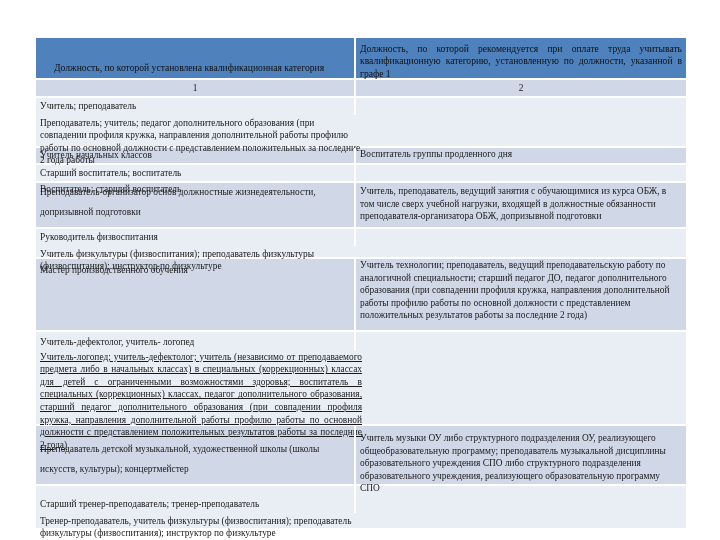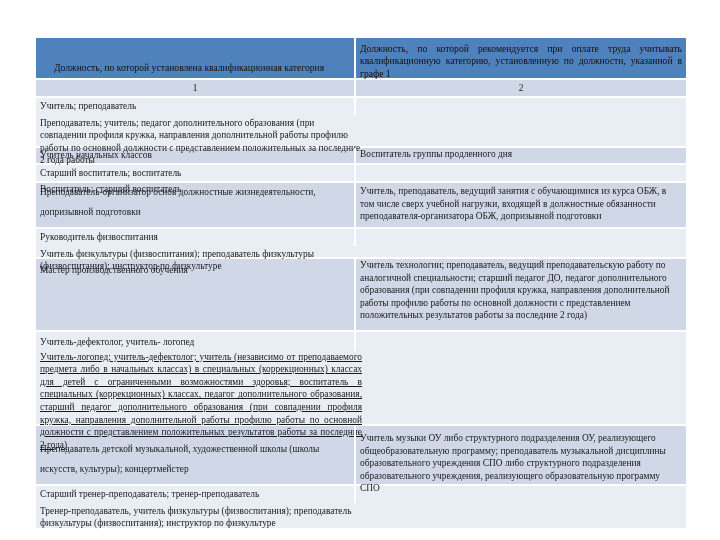--- a/index.html
+++ b/index.html
@@ -60,16 +60,16 @@
   </div>
   <div class="row lt" style="height:92px;">
     <div class="cell c1" style="padding-top:4px;">Учитель-дефектолог, учитель- логопед</div>
     <div class="cell c2 j" style="padding-top:0px;">Учитель-логопед; учитель-дефектолог; учитель (независимо от преподаваемого предмета либо в начальных классах) в специальных (коррекционных) классах для детей с ограниченными возможностями здоровья; воспитатель в специальных (коррекционных) классах, педагог дополнительного образования, старший педагог дополнительного образования (при совпадении профиля кружка, направления дополнительной работы профилю работы по основной должности с представлением положительных результатов работы за последние 2 года)</div>
   </div>
   <div class="row dk" style="height:58px;">
     <div class="cell c1 wide" style="padding-top:14px;">Преподаватель детской музыкальной, художественной школы (школы искусств, культуры); концертмейстер</div>
     <div class="cell c2" style="padding-top:6px;">Учитель музыки ОУ либо структурного подразделения ОУ, реализующего общеобразовательную программу; преподаватель музыкальной дисциплины образовательного учреждения СПО либо структурного подразделения образовательного учреждения, реализующего образовательную программу СПО</div>
   </div>
   <div class="row lt" style="height:42px; border-bottom:none;">
-    <div class="cell c1" style="padding-top:2px;">Старший тренер-преподаватель; тренер-преподаватель</div>
+    <div class="cell c1" style="padding-top:12px;">Старший тренер-преподаватель; тренер-преподаватель</div>
     <div class="cell c2" style="padding-top:2px;">Тренер-преподаватель, учитель физкультуры (физвоспитания); преподаватель физкультуры (физвоспитания); инструктор по физкультуре</div>
   </div>
 </div>
 
 </body></html>

